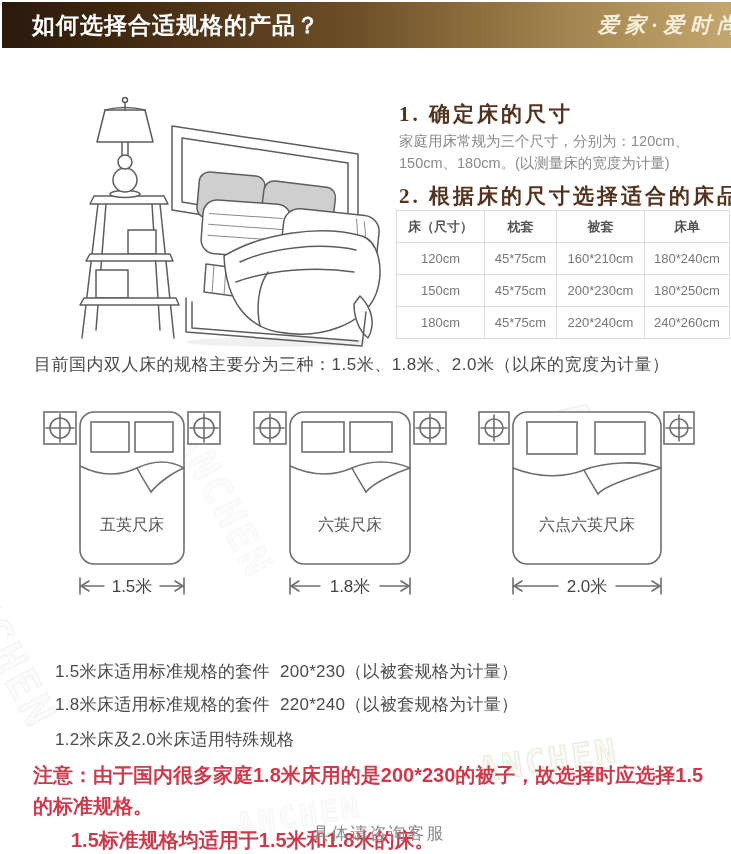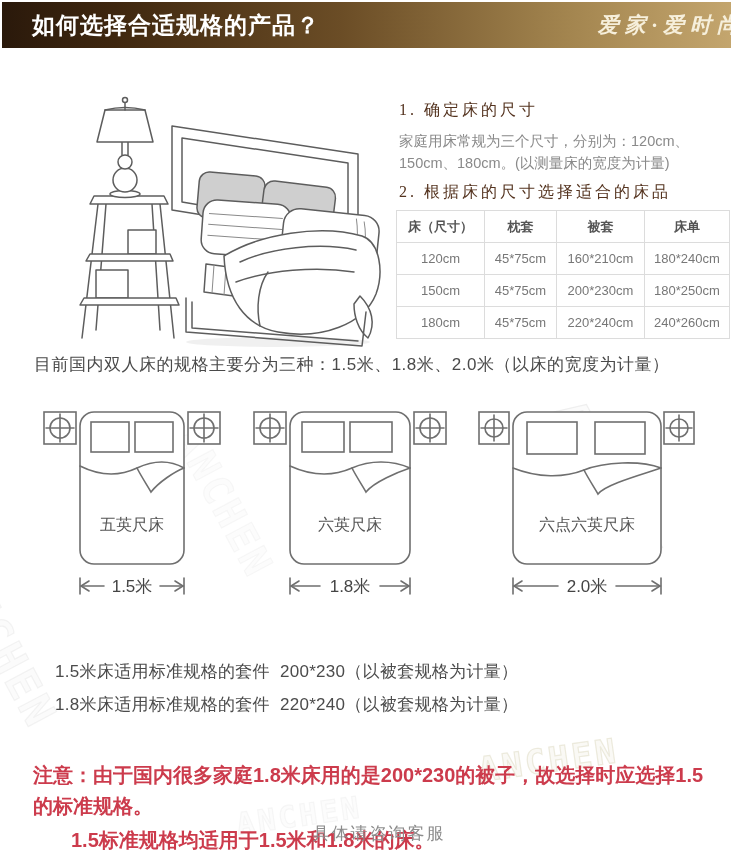--- a/index.html
+++ b/index.html
@@ -31,21 +31,21 @@
   .bed-illustration { position:absolute; left:10px; top:86px; }
   .s  { stroke:#5d5d5d; stroke-width:1.5; fill:none; stroke-linecap:round; stroke-linejoin:round; }
   .sf { stroke:#5d5d5d; stroke-width:1.5; fill:#ffffff; stroke-linejoin:round; }
   .sg { stroke:#5d5d5d; stroke-width:1.5; fill:#cfcfcf; stroke-linejoin:round; }
   .thin { stroke:#8a8a8a; stroke-width:1; fill:none; }
 
   
   .step-heading {
     position:absolute; left:399px;
     font-family:"Liberation Serif","DejaVu Serif",serif;
-    font-weight:normal; font-size:16px; color:#54331f; letter-spacing:3px;
+    font-weight:bold; font-size:21px; color:#54331f; letter-spacing:3px;
     white-space:nowrap;
   }
   .step1-heading { top:100px; }
   .step2-heading { top:182px; }
   .step1-body {
     position:absolute; left:399px; top:130px; width:324px; margin:0;
     font-size:14.5px; color:#8a8a8a; line-height:1.55;
   }
 
   .size-table {
@@ -301,20 +301,21 @@
       <path class="ln" d="M35,172 V188 M183,172 V188"></path>
       <path class="ln" d="M44,175 L36,180 L44,185"></path>
       <path class="ln" d="M36,180 H80 M138,180 H182"></path>
       <path class="ln" d="M174,175 L182,180 L174,185"></path>
       <text class="dim-label" x="109" y="186">2.0米</text>
     </g>
   </svg>
 
   <div class="spec-line spec-0">1.5米床适用标准规格的套件  200*230（以被套规格为计量）</div>
   <div class="spec-line spec-1">1.8米床适用标准规格的套件  220*240（以被套规格为计量）</div>
+  <div class="spec-line spec-2">1.2米床及2.0米床适用特殊规格</div>
 
   <div class="notice">
     <div><span>注意：</span><span>由于国内很多家庭1.8米床用的是200*230的被子，故选择时应选择1.5的标准规格。</span></div>
     <div class="notice-line2">1.5标准规格均适用于1.5米和1.8米的床。</div>
   </div>
 
   <div class="footer-text">具体请咨询客服</div>
 
 </div>
 

